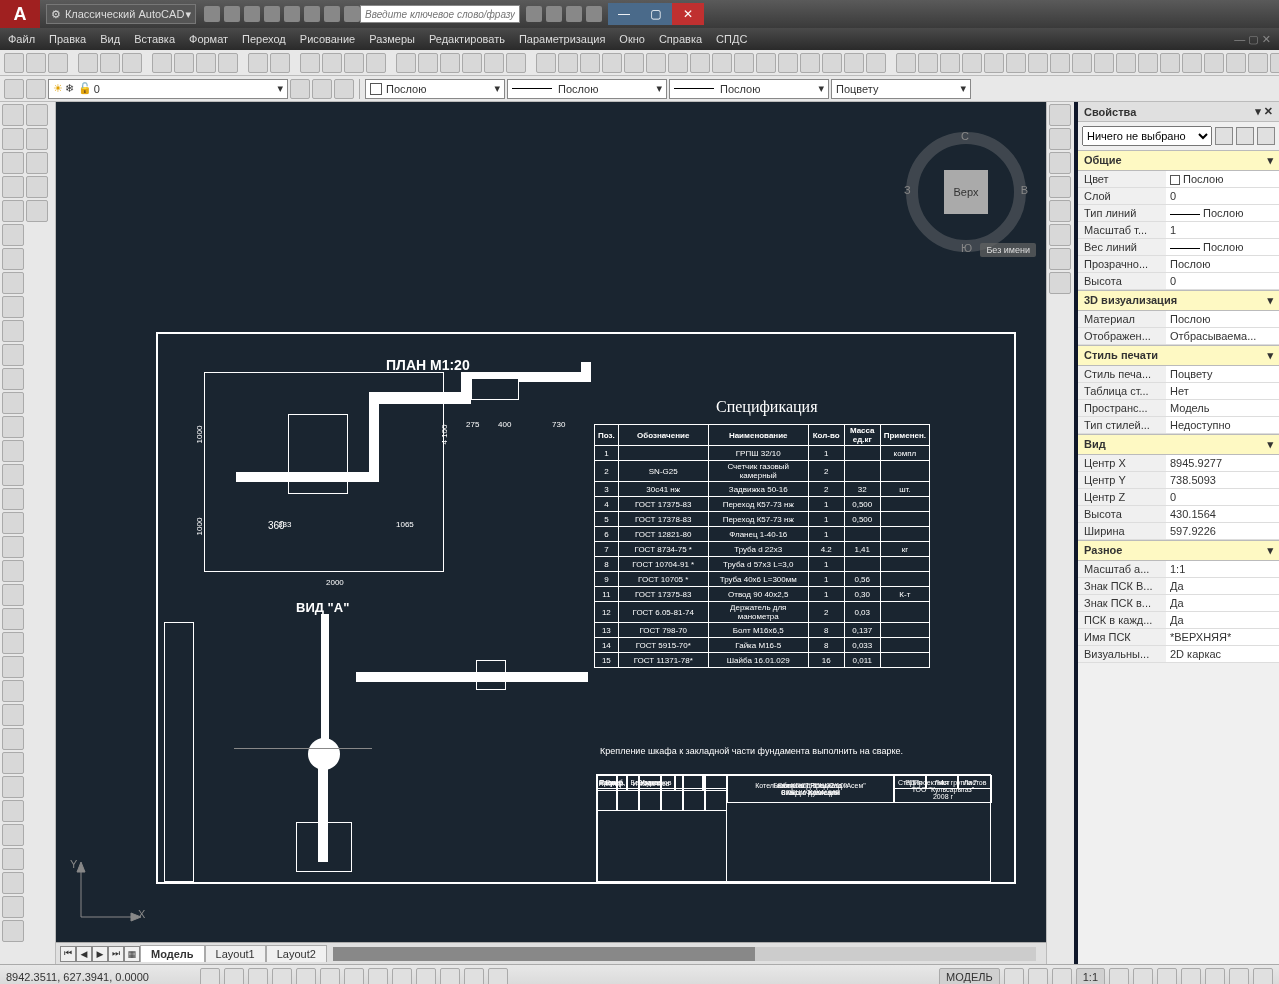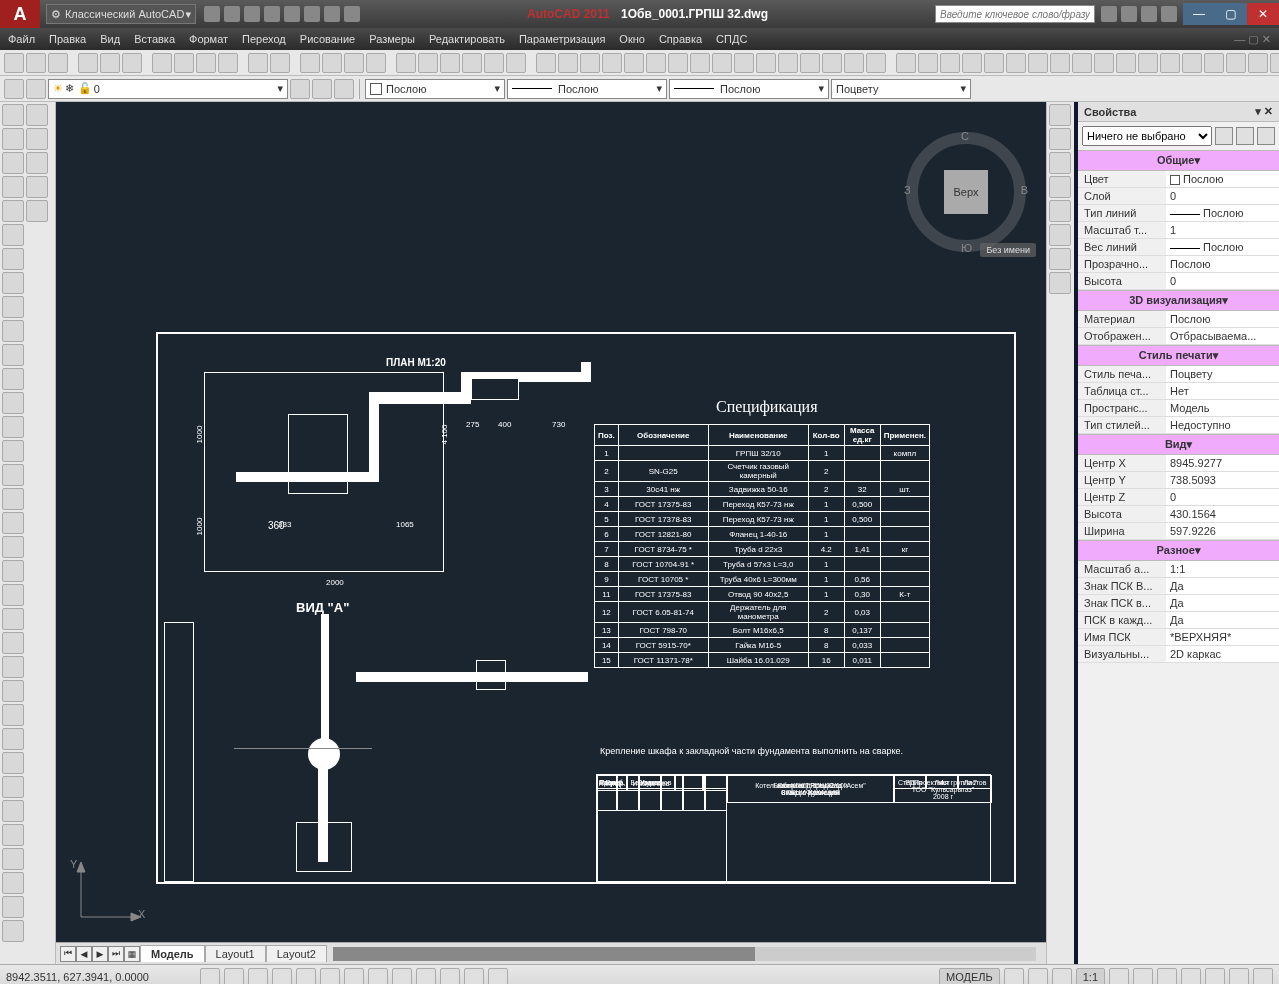--- a/index.html
+++ b/index.html
@@ -39,30 +39,30 @@
 
 .drawing-area { flex:1; background:#1a2530; position:relative; overflow:hidden; }
 .right-tools { width:28px; background:#e8e8e8; border-left:1px solid #bbb; display:flex; flex-direction:column; padding:2px; gap:2px; }
 .right-tools .tbtn { width:22px; height:22px; background:#d8d8d8; border:1px solid #aaa; border-radius:2px; }
 
 .props-panel { width:205px; background:#f0f0f0; border-left:4px solid #0f172a; display:flex; flex-direction:column; font-size:11px; overflow-y:auto; }
 .props-title { background:#e0e0e0; padding:3px 6px; border-bottom:1px solid #bbb; font-weight:bold; display:flex; justify-content:space-between; align-items:center; }
 .props-sel { padding:4px; display:flex; gap:3px; align-items:center; }
 .props-sel select { flex:1; font-size:11px; height:20px; }
 .props-sel .tbtn { width:18px; height:18px; border:1px solid #888; background:#e0e0e0; }
-.props-group { background:#f0abfc; padding:3px 6px; font-weight:bold; border-top:1px solid #bbb; border-bottom:1px solid #bbb; display:flex; justify-content:center; }
+.props-group { background:#fef9c3; padding:3px 6px; font-weight:bold; border-top:1px solid #bbb; border-bottom:1px solid #bbb; display:flex; justify-content:space-between; }
 .props-row { display:flex; border-bottom:1px solid #ddd; }
 .props-row .pname { width:88px; padding:2px 6px; background:#f0f0f0; overflow:hidden; white-space:nowrap; text-overflow:ellipsis; }
 .props-row .pval { flex:1; padding:2px 4px; background:#fff; overflow:hidden; white-space:nowrap; text-overflow:ellipsis; }
 .props-row .sw { display:inline-block; width:10px; height:10px; border:1px solid #555; vertical-align:middle; margin-right:3px; }
 .props-row .line { display:inline-block; width:30px; height:0; border-top:1px solid #000; vertical-align:middle; margin-right:3px; }
 
 
 .sheet { position:absolute; left:100px; top:230px; right:30px; bottom:80px; border:2px solid #fff; }
-.plan-label { position:absolute; left:330px; top:255px; color:#fff; font-weight:bold; font-size:10px; }
+.plan-label { position:absolute; left:330px; top:255px; color:#fff; font-weight:bold; font-size:14px; }
 .view-label { position:absolute; left:240px; top:498px; color:#fff; font-weight:bold; font-size:13px; }
 .spec-title { position:absolute; left:660px; top:296px; color:#fff; font-size:16px; font-family:serif; }
 .drawing-note { position:absolute; left:544px; top:644px; color:#fff; font-size:9px; line-height:1.3; }
 
 
 .plan-shape { position:absolute; background:#fff; }
 .plan-outline { position:absolute; border:1px solid #fff; }
 .plan-line { position:absolute; background:#888; }
 
 
@@ -113,24 +113,20 @@
   </div>
   <div class="qat">
     <div class="icon"></div>
     <div class="icon"></div>
     <div class="icon"></div>
     <div class="icon"></div>
     <div class="icon"></div>
     <div class="icon"></div>
     <div class="icon"></div>
     <div class="icon"></div>
-  </div>
-  <div class="apptitle">
-    <span>AutoCAD 2011</span>
-    <span class="filename">1Обв_0001.ГРПШ 32.dwg</span>
   </div>
   <input class="search" placeholder="Введите ключевое слово/фразу" style="">
   <div class="ticons">
     <div class="icon"></div>
     <div class="icon"></div>
     <div class="icon"></div>
     <div class="icon"></div>
   </div>
   <div class="winbtns">
     <div class="min">—</div>

